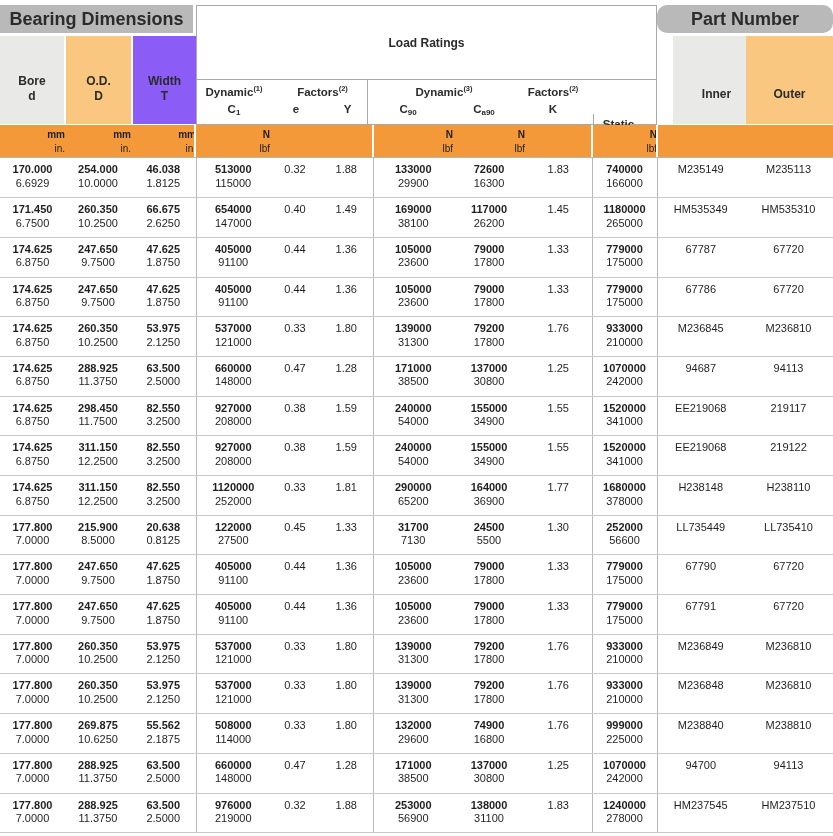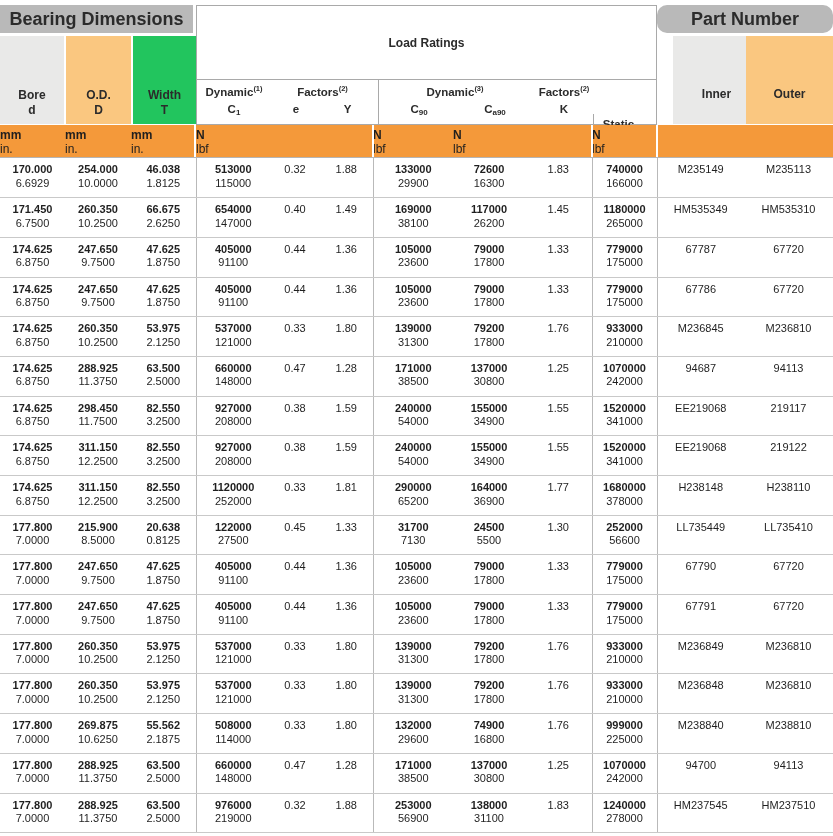--- a/index.html
+++ b/index.html
@@ -21,53 +21,53 @@
   .banner.right { left:657px; width:176px;border-radius:10px; }
   .load-box {
     position:absolute; left:196px; top:5px; width:461px; height:75px;
     border:1px solid #a9a9a9; box-sizing:border-box; background:#fff;
     display:flex; align-items:center; justify-content:center;
     font-size:12px; font-weight:bold; color:#2b2b2b;
   }
   .dim-cell {
     position:absolute; top:36px; height:88px;
     display:flex; flex-direction:column; justify-content:flex-end;
-    align-items:center; padding-bottom:6px; box-sizing:border-box;
+    align-items:center; padding-bottom:20px; box-sizing:border-box;
     font-size:12px; font-weight:bold; color:#2b2b2b; line-height:15px;
     text-align:center;
   }
   .cell-bore  { left:0;    width:64px; background:#e9e9e8; }
   .cell-od    { left:66px; width:65px; background:#fac780; }
-  .cell-width { left:133px; width:63px; background:#22c55e; }
+  .cell-width { left:133px; width:63px; background:#8b5cf6; }
   .cell-inner { left:673px; width:87px; background:#e9e9e8; }
   .cell-outer { left:746px; width:87px; background:#fac780; }
   .subrow {
     position:absolute; left:196px; top:80px; width:461px; height:45px;
     border-left:1px solid #a9a9a9; border-right:1px solid #a9a9a9;
     border-bottom:1px solid #a9a9a9; box-sizing:border-box; background:#fff;
   }
   .subgroup { position:absolute; top:0; height:100%; box-sizing:border-box; }
   .sg1 { left:0;     width:177px; }
-  .sg2 { left:181px; width:219px; border-left:1px solid #a9a9a9; }
+  .sg2 { left:170px; width:219px; border-left:1px solid #a9a9a9; }
   .sg3 { left:396px; width:50px;  border-left:1px solid #a9a9a9;margin-top:34px; }
   .hline { position:absolute; left:0; right:0; display:flex;
            font-size:11.5px; font-weight:bold; color:#2b2b2b; }
   .hline.l1 { top:4px; }
   .hline.l2 { top:23px; }
   .hline span { display:inline-block; text-align:center; }
   sup { font-size:7.5px; vertical-align:5px; font-weight:bold; }
   sub { font-size:8px;  vertical-align:-2px; font-weight:bold; }
   
   .units {
     position:absolute; left:0; top:125px; width:833px; height:33px;
     background:#f4993a; border-bottom:1px solid #b5b5b5; box-sizing:border-box;
   }
   .ucell {
-    position:absolute; top:3px; text-align:left;
-    font-size:12px; color:#1f1f1f; line-height:14px;
+    position:absolute; top:3px; text-align:right;
+    font-size:10px; color:#1f1f1f; line-height:14px;
   }
   .ucell .u1 { font-weight:bold; }
   .usep { position:absolute; top:0; bottom:0; width:2px; background:#ffffff; }
   
   table.data { width:833px; border-collapse:collapse; table-layout:fixed; }
   table.data td {
     height:39.7px; box-sizing:border-box;
     vertical-align:top; text-align:center;
     padding:5px 0 0 0;
     font-size:11px; line-height:13.5px;

